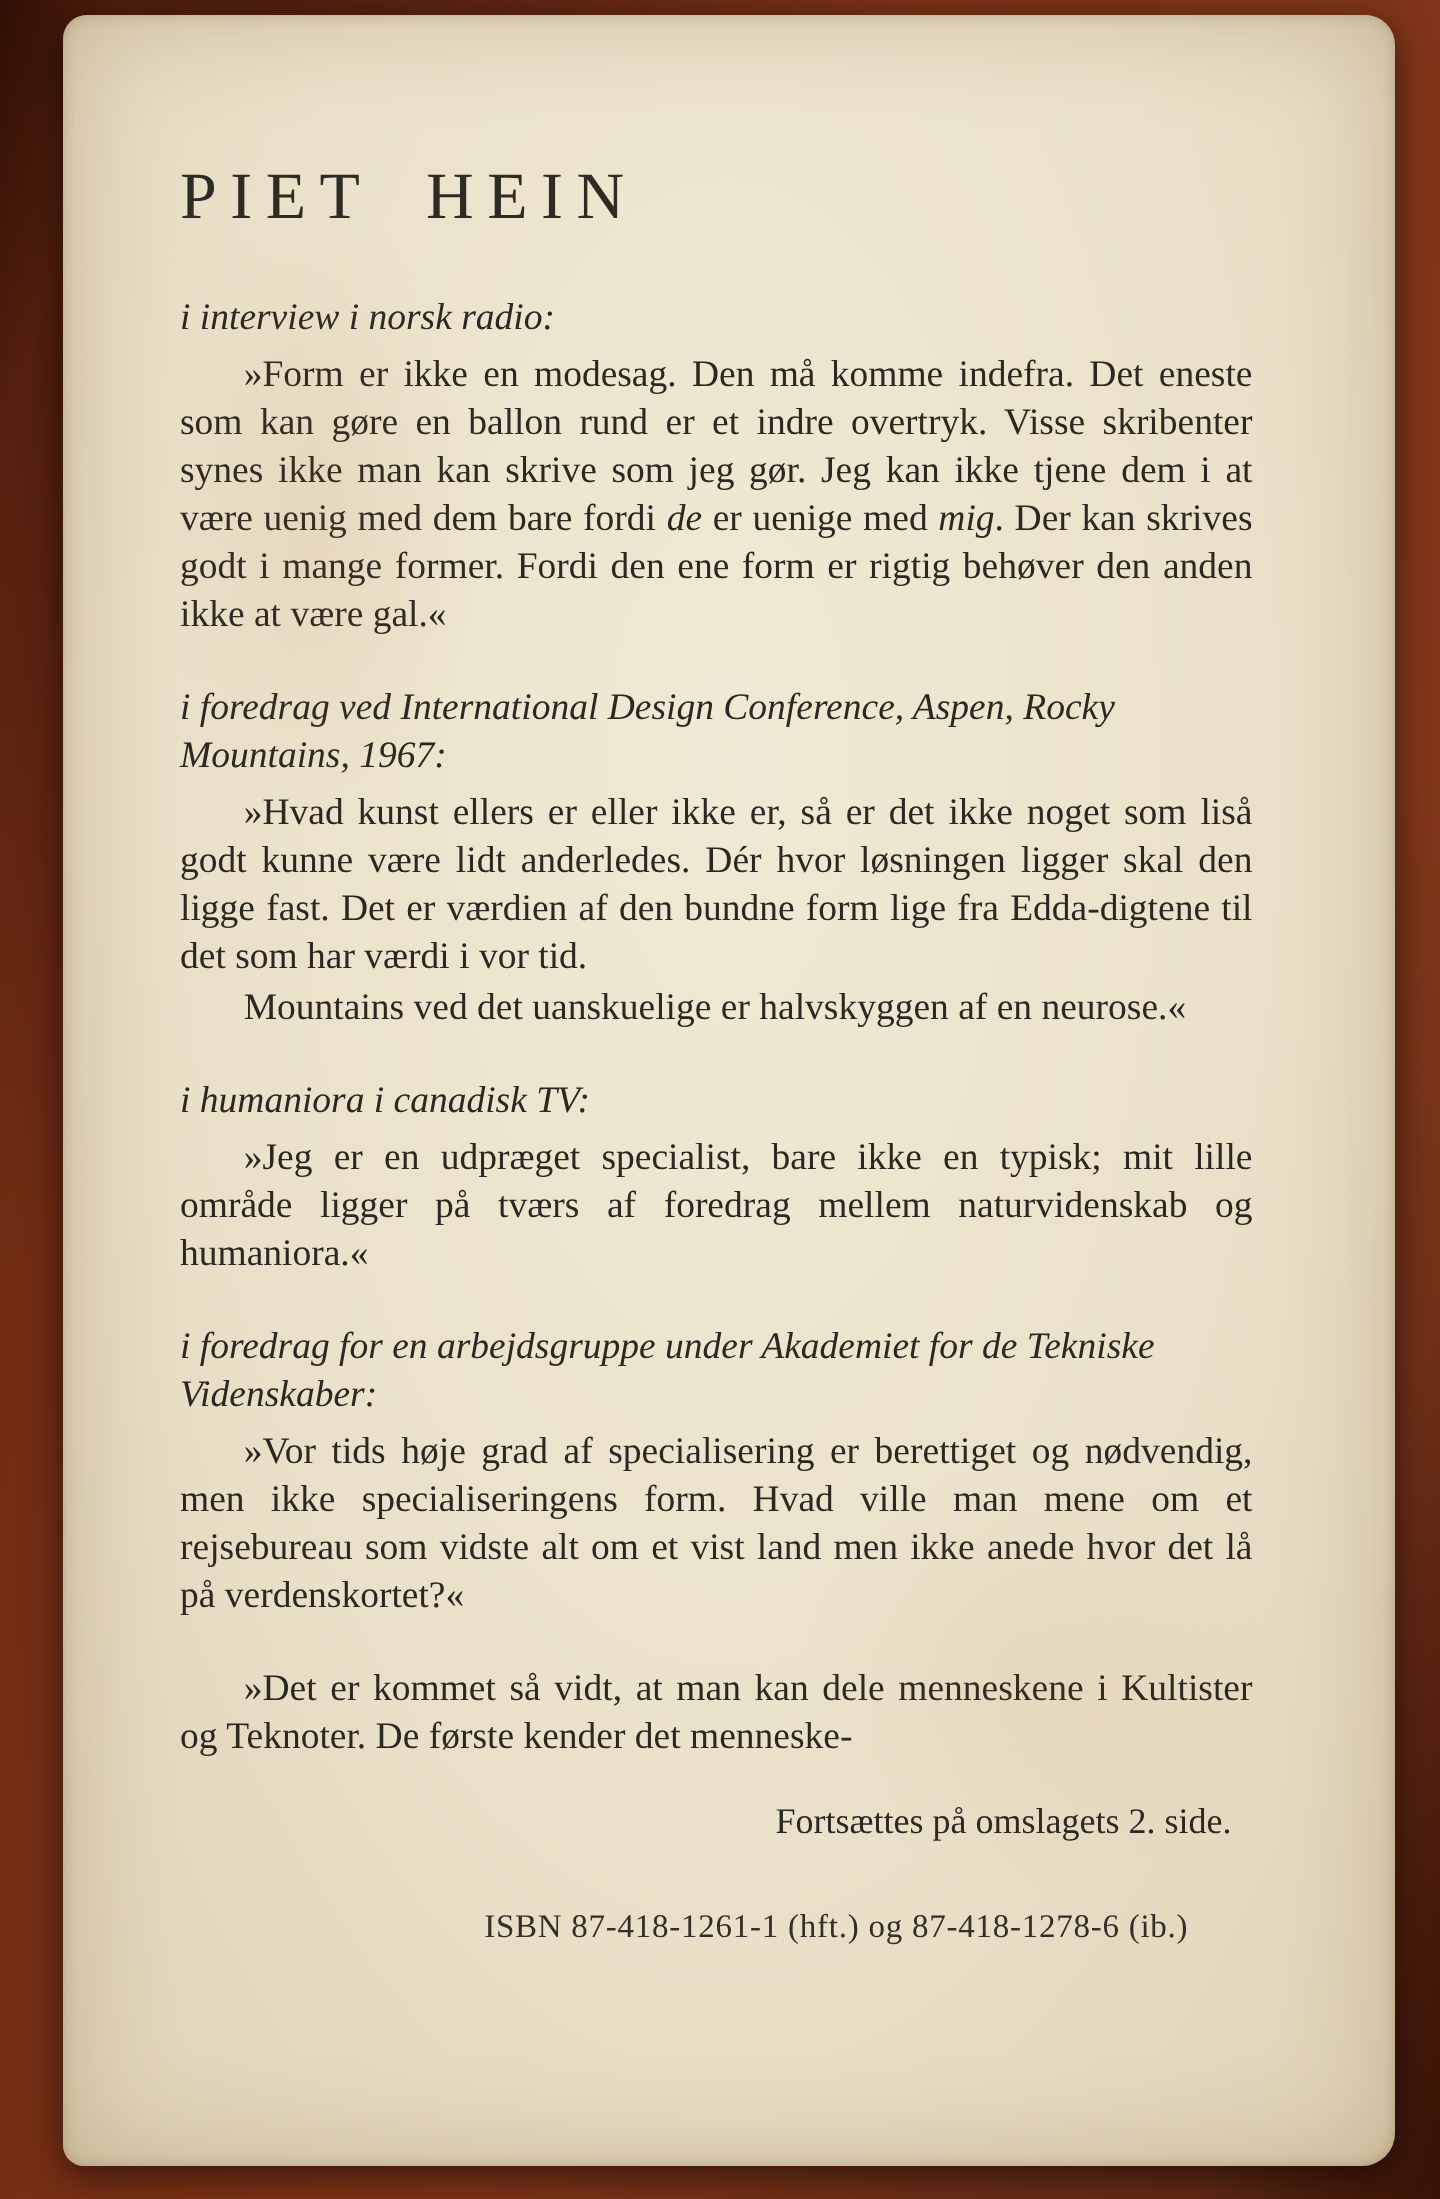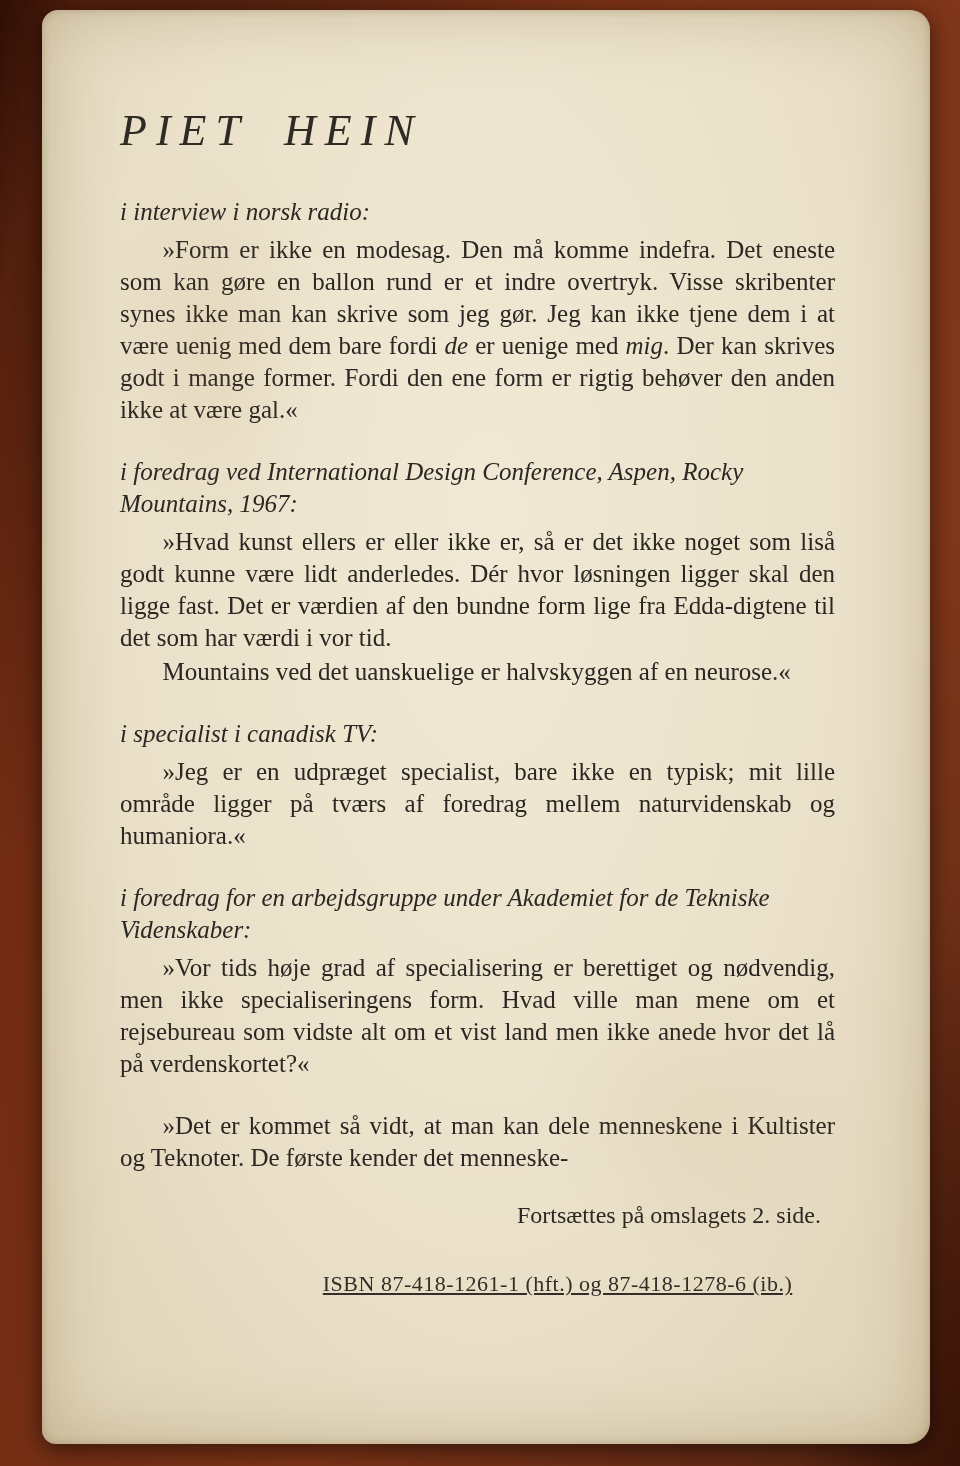--- a/index.html
+++ b/index.html
@@ -53,21 +53,20 @@
     right: 80px; bottom: 180px; width: 320px; height: 300px;
     background: radial-gradient(ellipse, rgba(160,120,60,0.08), rgba(160,120,60,0) 70%);
   }
   .author-title {
     font-size: 44px;
     letter-spacing: 9px;
     word-spacing: 16px;
     color: #2e2a24;
     margin: 0 0 40px 0;
     font-weight: 400;
-    font-style: italic;
   }
   .section {
     margin-top: 30px;
   }
   .section:first-of-type {
     margin-top: 0;
   }
   .section-heading {
     font-style: italic;
     font-size: 25px;
@@ -90,21 +89,20 @@
     font-size: 24px;
     padding-right: 14px;
   }
   .isbn-line {
     margin-top: 42px;
     text-align: center;
     padding-left: 160px;
     font-size: 22px;
     letter-spacing: 0.5px;
     color: #332e27;
-    text-decoration: underline;
   }
 </style>
 </head>
 <body>
 
 <div class="surface-shade"></div>
 
 <div class="cover">
   <div class="stain-a"></div>
   <div class="stain-b"></div>
@@ -116,21 +114,21 @@
     <p class="section-paragraph">»Form er ikke en modesag. Den må komme indefra. Det eneste som kan gøre en ballon rund er et indre overtryk. Visse skribenter synes ikke man kan skrive som jeg gør. Jeg kan ikke tjene dem i at være uenig med dem bare fordi <i>de</i> er uenige med <i>mig</i>. Der kan skrives godt i mange former. Fordi den ene form er rigtig behøver den anden ikke at være gal.«</p>
   </div>
 
   <div class="section">
     <p class="section-heading">i foredrag ved International Design Conference, Aspen, Rocky Mountains, 1967:</p>
     <p class="section-paragraph">»Hvad kunst ellers er eller ikke er, så er det ikke noget som liså godt kunne være lidt anderledes. Dér hvor løsningen ligger skal den ligge fast. Det er værdien af den bundne form lige fra Edda-digtene til det som har værdi i vor tid.</p>
     <p class="section-paragraph">Mountains ved det uanskuelige er halvskyggen af en neurose.«</p>
   </div>
 
   <div class="section">
-    <p class="section-heading">i specialist i canadisk TV:</p>
+    <p class="section-heading">i humaniora i canadisk TV:</p>
     <p class="section-paragraph">»Jeg er en udpræget specialist, bare ikke en typisk; mit lille område ligger på tværs af foredrag mellem naturvidenskab og humaniora.«</p>
   </div>
 
   <div class="section">
     <p class="section-heading">i foredrag for en arbejdsgruppe under Akademiet for de Tekniske Videnskaber:</p>
     <p class="section-paragraph">»Vor tids høje grad af specialisering er berettiget og nødvendig, men ikke specialiseringens form. Hvad ville man mene om et rejsebureau som vidste alt om et vist land men ikke anede hvor det lå på verdenskortet?«</p>
   </div>
 
   <div class="section">
     <p class="section-paragraph">»Det er kommet så vidt, at man kan dele menneskene i Kultister og Teknoter. De første kender det menneske-</p>

